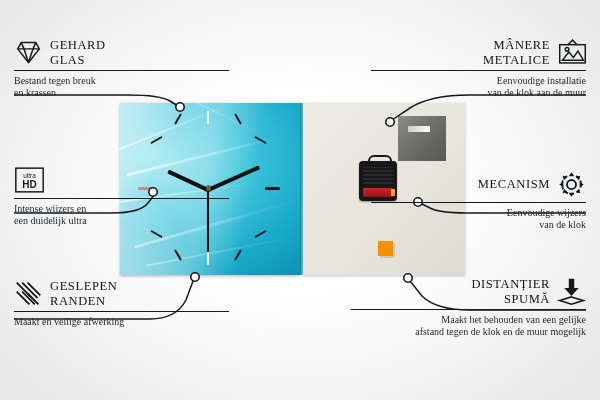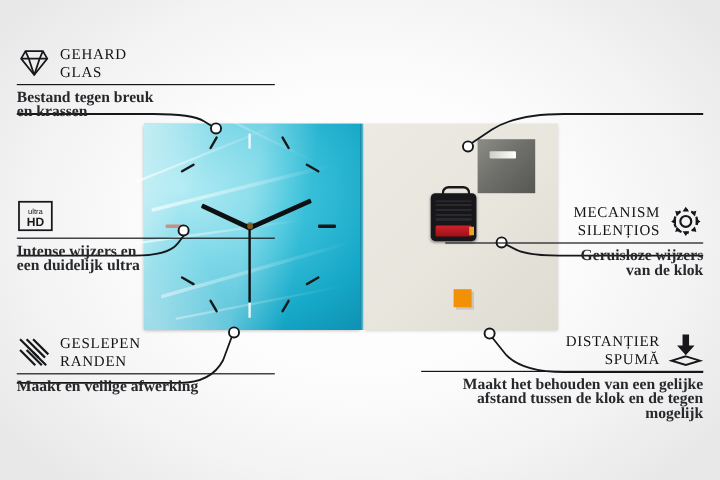--- a/index.html
+++ b/index.html
@@ -52,21 +52,21 @@
   .spacer{position:absolute;left:75px;top:138px;width:15px;height:15px;background:#f29105;
     box-shadow:2px 2px 0 rgba(0,0,0,.12);}
   
   .callout{position:absolute;width:215px;}
   .callout .head{display:flex;align-items:center;gap:7px;}
   .callout.right .head{flex-direction:row;justify-content:flex-end;}
   .ico{width:29px;height:29px;flex:0 0 29px;color:#15171a;}
   .ttl{font-size:12.5px;line-height:14.5px;letter-spacing:.6px;color:#111316;font-weight:400;text-transform:uppercase;}
   .callout.right .ttl{text-align:right;}
   .rule{height:1px;background:#15171a;margin:3px 0 4px;}
-  .desc{font-size:13px;line-height:12px;color:#26282b;font-weight:bold;}
+  .desc{font-size:10px;line-height:12px;color:#26282b;}
   .callout.right .desc{text-align:right;}
   svg.leader{position:absolute;left:0;top:0;width:600px;height:400px;pointer-events:none;}
 </style>
 </head>
 <body>
 
 <div id="stage">
 
   <div id="product">
 
@@ -181,58 +181,78 @@
         <div>GESLEPEN</div>
         <div>RANDEN</div>
       </div>
     </div>
     <div class="rule"></div>
     <div class="desc">
       <div>Maakt en veilige afwerking</div>
     </div>
   </div>
 
+  <div class="callout right" style="left:371px;top:38px;">
+    <div class="head">
+      <div class="ttl">
+        <div>MÂNERE</div>
+        <div>METALICE</div>
+      </div>
+      <span class="ico">
+        <svg viewBox="0 0 34 30" width="31" height="28" fill="none" stroke="currentColor" stroke-width="1.6">
+          <rect x="3" y="7" width="28" height="20"></rect>
+          <path d="M6 24 L13 15 L18 21 L23 14 L29 24 Z"></path>
+          <circle cx="11" cy="12" r="2"></circle>
+          <path d="M12 7 L17 2 L22 7"></path>
+        </svg>
+      </span>
+    </div>
+    <div class="rule"></div>
+    <div class="desc">
+      <div>Eenvoudige installatie</div>
+      <div>van de klok aan de muur</div>
+    </div>
+  </div>
 
   <div class="callout right" style="left:371px;top:170px;">
     <div class="head">
       <div class="ttl">
         <div>MECANISM</div>
-        <div>SILENȚIOS</div>
       </div>
       <span class="ico">
         <svg viewBox="0 0 32 32" width="29" height="29" fill="none" stroke="currentColor" stroke-width="2">
           <circle cx="16" cy="16" r="5"></circle>
           <path d="M16 2.5 L19 7 H13 Z M16 29.5 L13 25 H19 Z
                    M2.5 16 L7 13 V19 Z M29.5 16 L25 19 V13 Z
                    M6.3 6.3 L11.4 7.6 L7.6 11.4 Z M25.7 25.7 L20.6 24.4 L24.4 20.6 Z
                    M25.7 6.3 L24.4 11.4 L20.6 7.6 Z M6.3 25.7 L7.6 20.6 L11.4 24.4 Z" fill="currentColor" stroke="none"></path>
           <circle cx="16" cy="16" r="10.5" stroke-dasharray="3.4 3.4"></circle>
         </svg>
       </span>
     </div>
     <div class="rule"></div>
     <div class="desc">
-      <div>Geruisloze wijzers</div>
+      <div>Eenvoudige wijzers</div>
       <div>van de klok</div>
     </div>
   </div>
 
   <div class="callout right" style="left:351px;top:277px;width:235px;">
     <div class="head">
       <div class="ttl">
         <div>DISTANȚIER</div>
         <div>SPUMĂ</div>
       </div>
       <span class="ico">
         <svg viewBox="0 0 32 32" width="29" height="29" fill="none" stroke="currentColor" stroke-width="1.8">
           <path d="M13 2 H19 V12 H24 L16 21 L8 12 H13 Z" fill="currentColor" stroke="none"></path>
           <path d="M16 22 L29 26 L16 30 L3 26 Z"></path>
         </svg>
       </span>
     </div>
     <div class="rule"></div>
     <div class="desc">
       <div>Maakt het behouden van een gelijke</div>
-      <div>afstand tussen de klok en de tegen mogelijk</div>
+      <div>afstand tegen de klok en de muur mogelijk</div>
     </div>
   </div>
 
 </div>
 
 </body></html>

